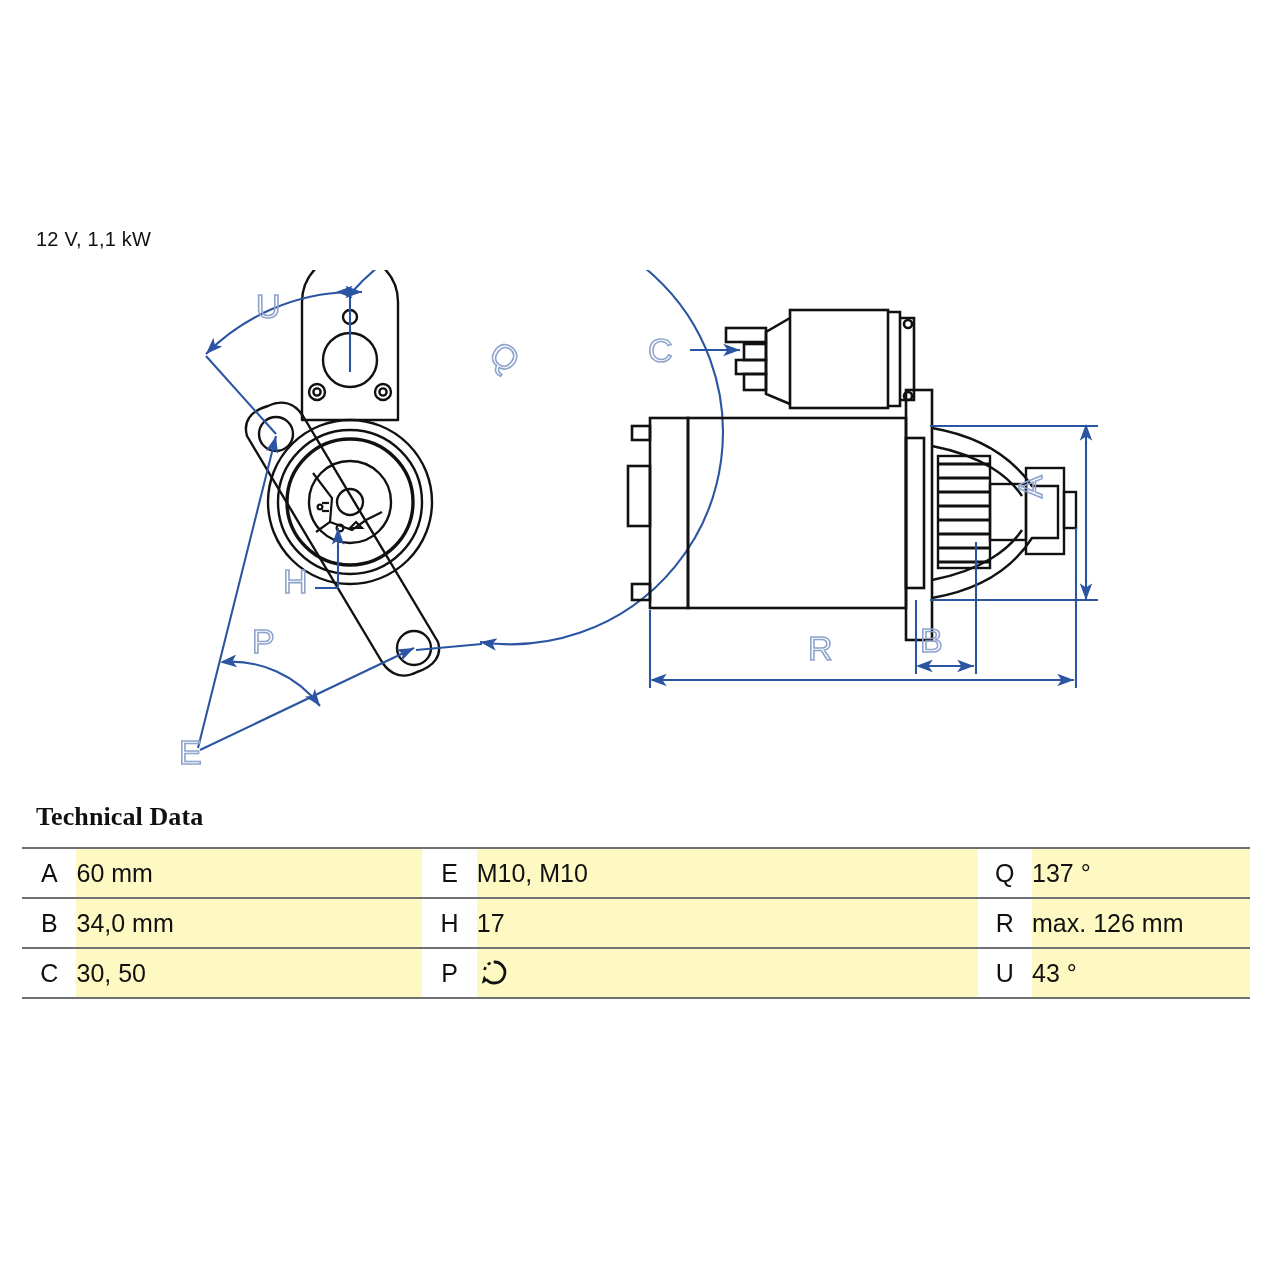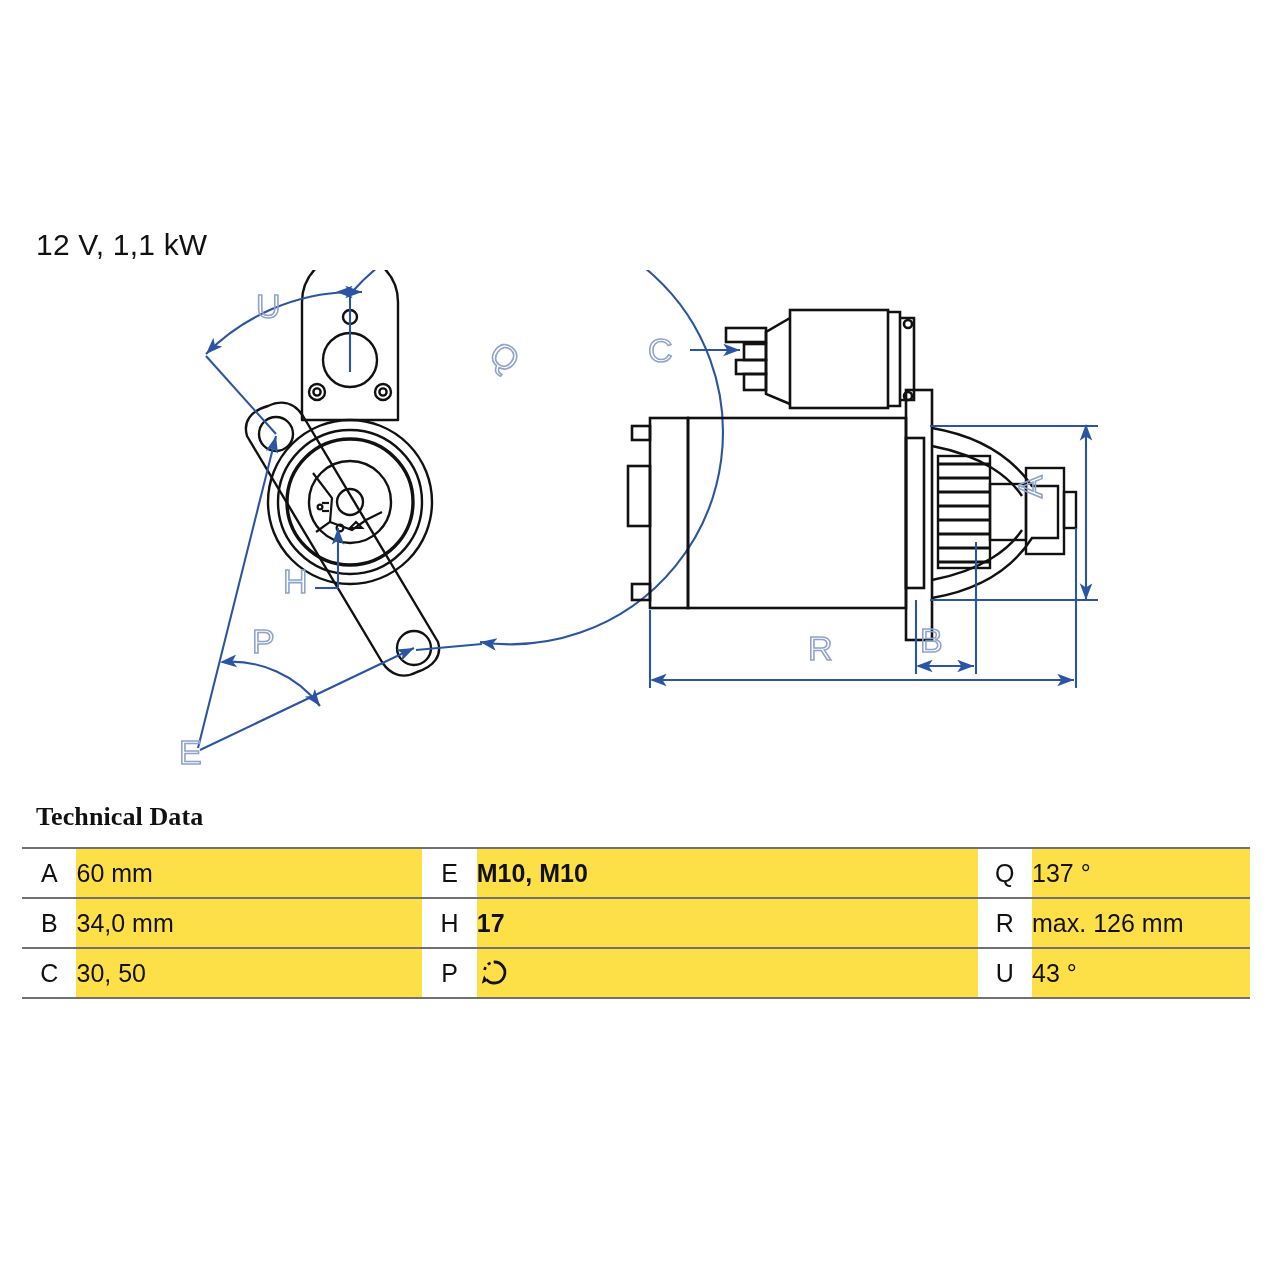--- a/index.html
+++ b/index.html
@@ -14,21 +14,21 @@
     color: #1a1a1a;
     position: relative;
     overflow: hidden;
   }
 
   
   #spec-title {
     position: absolute;
     left: 36px;
     top: 228px;
-    font-size: 30px;
+    font-size: 20px;
     font-weight: 400;
     letter-spacing: 0.2px;
     color: #111111;
     white-space: nowrap;
   }
 
   
   #drawing-area {
     position: absolute;
     left: 0;
@@ -76,25 +76,25 @@
   }
   table.tech-table tr:last-child td {
     border-bottom: 2px solid #6f7173;
   }
   td.key {
     background: #ffffff;
     text-align: center;
     width: 52px;
   }
   td.val {
-    background: #fde047;
+    background: #fef9c3;
     padding-left: 14px;
   }
   td.val-a { width: 330px; }
-  td.val-b { width: 478px; font-weight: bold; }
+  td.val-b { width: 478px; }
   td.val-c { width: 208px; margin-top: 38px; }
   .cell-inner {
     display: block;
     white-space: nowrap;
   }
   .rot-symbol {
     display: inline-block;
     width: 34px;
     height: 34px;
     vertical-align: -8px;

